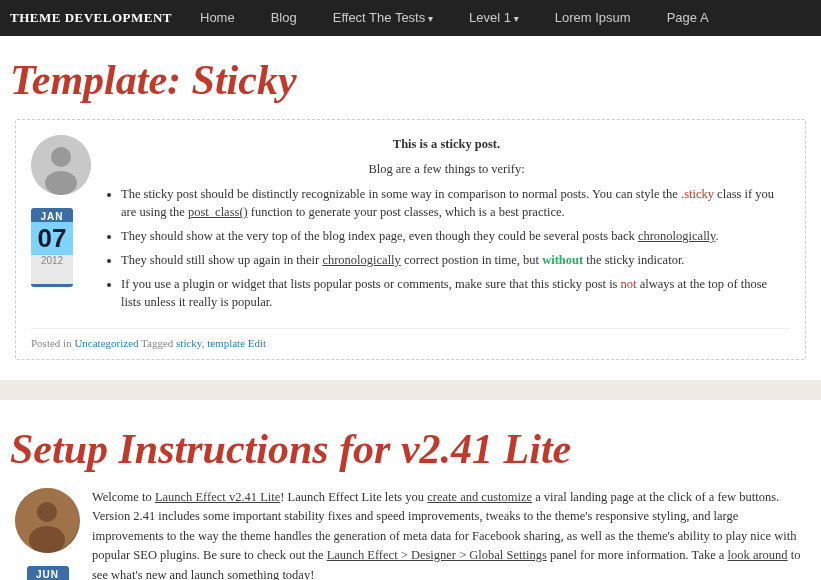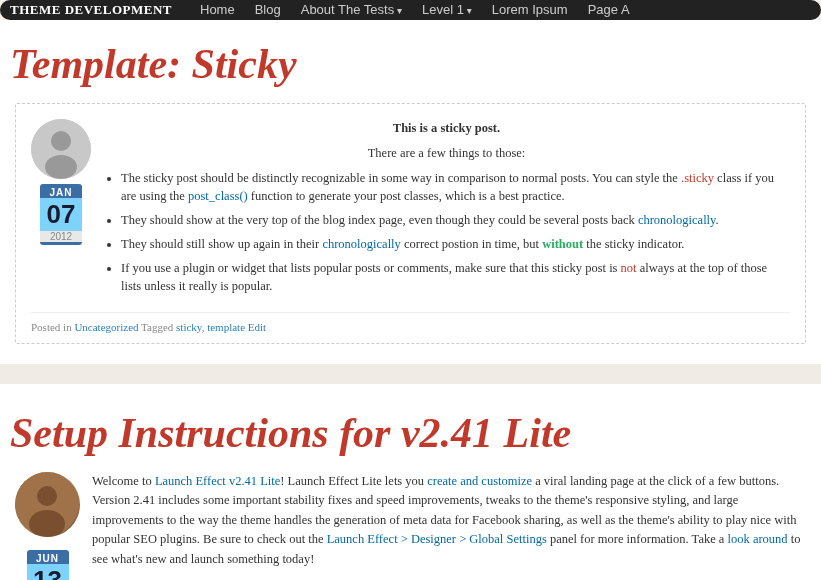--- a/index.html
+++ b/index.html
@@ -10,35 +10,34 @@
       color: #333;
       width: 821px;
     }
 
     
     nav {
       background-color: #222;
       display: flex;
       align-items: center;
       padding: 9px 10px;
-      height: 20px;
-      border-radius: 12px;
+      height: 36px;
     }
     .nav-brand {
       color: #fff;
       font-size: 13px;
       font-weight: bold;
       letter-spacing: 0.5px;
       margin-right: 18px;
       white-space: nowrap;
     }
     .nav-items {
       display: flex;
       align-items: center;
-      gap: 0;
+      gap: 16px;
       list-style: none;
     }
     .nav-items li a {
       color: #ccc;
       text-decoration: none;
       font-family: Arial, sans-serif;
       font-size: 13px;
       padding: 0 10px;
       line-height: 34px;
       display: inline-block;
@@ -120,21 +119,21 @@
       width: 100%;
       text-align: center;
       padding: 2px 0;
     }
     .date-badge .year {
       font-size: 10px;
       color: #888;
       background: #e8e8e8;
       width: 100%;
       text-align: center;
-      padding-bottom: 0;
+      padding-bottom: 18px;
     }
 
     .post-text {
       flex: 1;
     }
     .post-text p {
       margin-bottom: 6px;
       line-height: 1.5;
       font-size: 12.5px;
       text-align: center;
@@ -144,21 +143,21 @@
     }
     .post-text ul {
       margin: 6px 0 6px 18px;
     }
     .post-text ul li {
       margin-bottom: 5px;
       line-height: 1.5;
       font-size: 12.5px;
     }
     .highlight-red { color: #c0392b; }
-    .highlight-link { color: #0369a1; }
+    .highlight-link { color: #404040; text-decoration: underline; }
     .highlight-green { color: #27ae60; font-weight: bold; }
 
     .post-meta {
       margin-top: 10px;
       padding-top: 8px;
       border-top: 1px solid #eee;
       font-size: 11px;
       color: #888;
     }
     .post-meta a { color: #2980b9; text-decoration: none; text-align: right; }
@@ -201,53 +200,53 @@
     }
   </style>
 </head>
 <body>
 
 <nav>
   <span class="nav-brand">THEME DEVELOPMENT</span>
   <ul class="nav-items">
     <li><a href="#">Home</a></li>
     <li><a href="#">Blog</a></li>
-    <li class="has-dropdown"><a href="#">About The Tests</a></li>
+    <li class="has-dropdown"><a href="#">Effect The Tests</a></li>
     <li class="has-dropdown"><a href="#">Level 1</a></li>
     <li><a href="#">Lorem Ipsum</a></li>
     <li><a href="#">Page A</a></li>
   </ul>
 </nav>
 
 <div class="main-content">
 
   <div>
     <h1 class="page-title">Template: Sticky</h1>
 
     <div class="post-card">
       <div class="post-body">
 
-        <div style="display:flex;flex-direction:column;align-items:center;gap:0;">
+        <div style="display:flex;flex-direction:column;gap:8px;">
           <div class="avatar">
             <svg viewBox="0 0 60 60" xmlns="http://www.w3.org/2000/svg">
               <circle cx="30" cy="30" r="30" fill="#c8c8c8"></circle>
               <circle cx="30" cy="22" r="10" fill="#999"></circle>
               <ellipse cx="30" cy="48" rx="16" ry="12" fill="#999"></ellipse>
             </svg>
           </div>
           <div class="date-badge">
             <span class="month">JAN</span>
             <span class="day">07</span>
             <span class="year">2012</span>
           </div>
         </div>
 
         <div class="post-text">
           <p><span class="sticky-label">This is a sticky post.</span></p>
-          <p>There are a few things to those:</p>
+          <p>Blog are a few things to verify:</p>
           <ul>
             <li>The sticky post should be distinctly recognizable in some way in comparison to normal posts. You can style the <span class="highlight-red"> .sticky </span> class if you are using the <span class="highlight-link">post_class()</span> function to generate your post classes, which is a best practice.</li>
             <li>They should show at the very top of the blog index page, even though they could be several posts back <span class="highlight-link">chronologically</span>.</li>
             <li>They should still show up again in their <span class="highlight-link">chronologically</span> correct postion in time, but <span class="highlight-green">without</span> the sticky indicator.</li>
             <li>If you use a plugin or widget that lists popular posts or comments, make sure that this sticky post is <span class="highlight-red">not</span> always at the top of those lists unless it really is popular.</li>
           </ul>
         </div>
       </div>
 
       <div class="post-meta">

